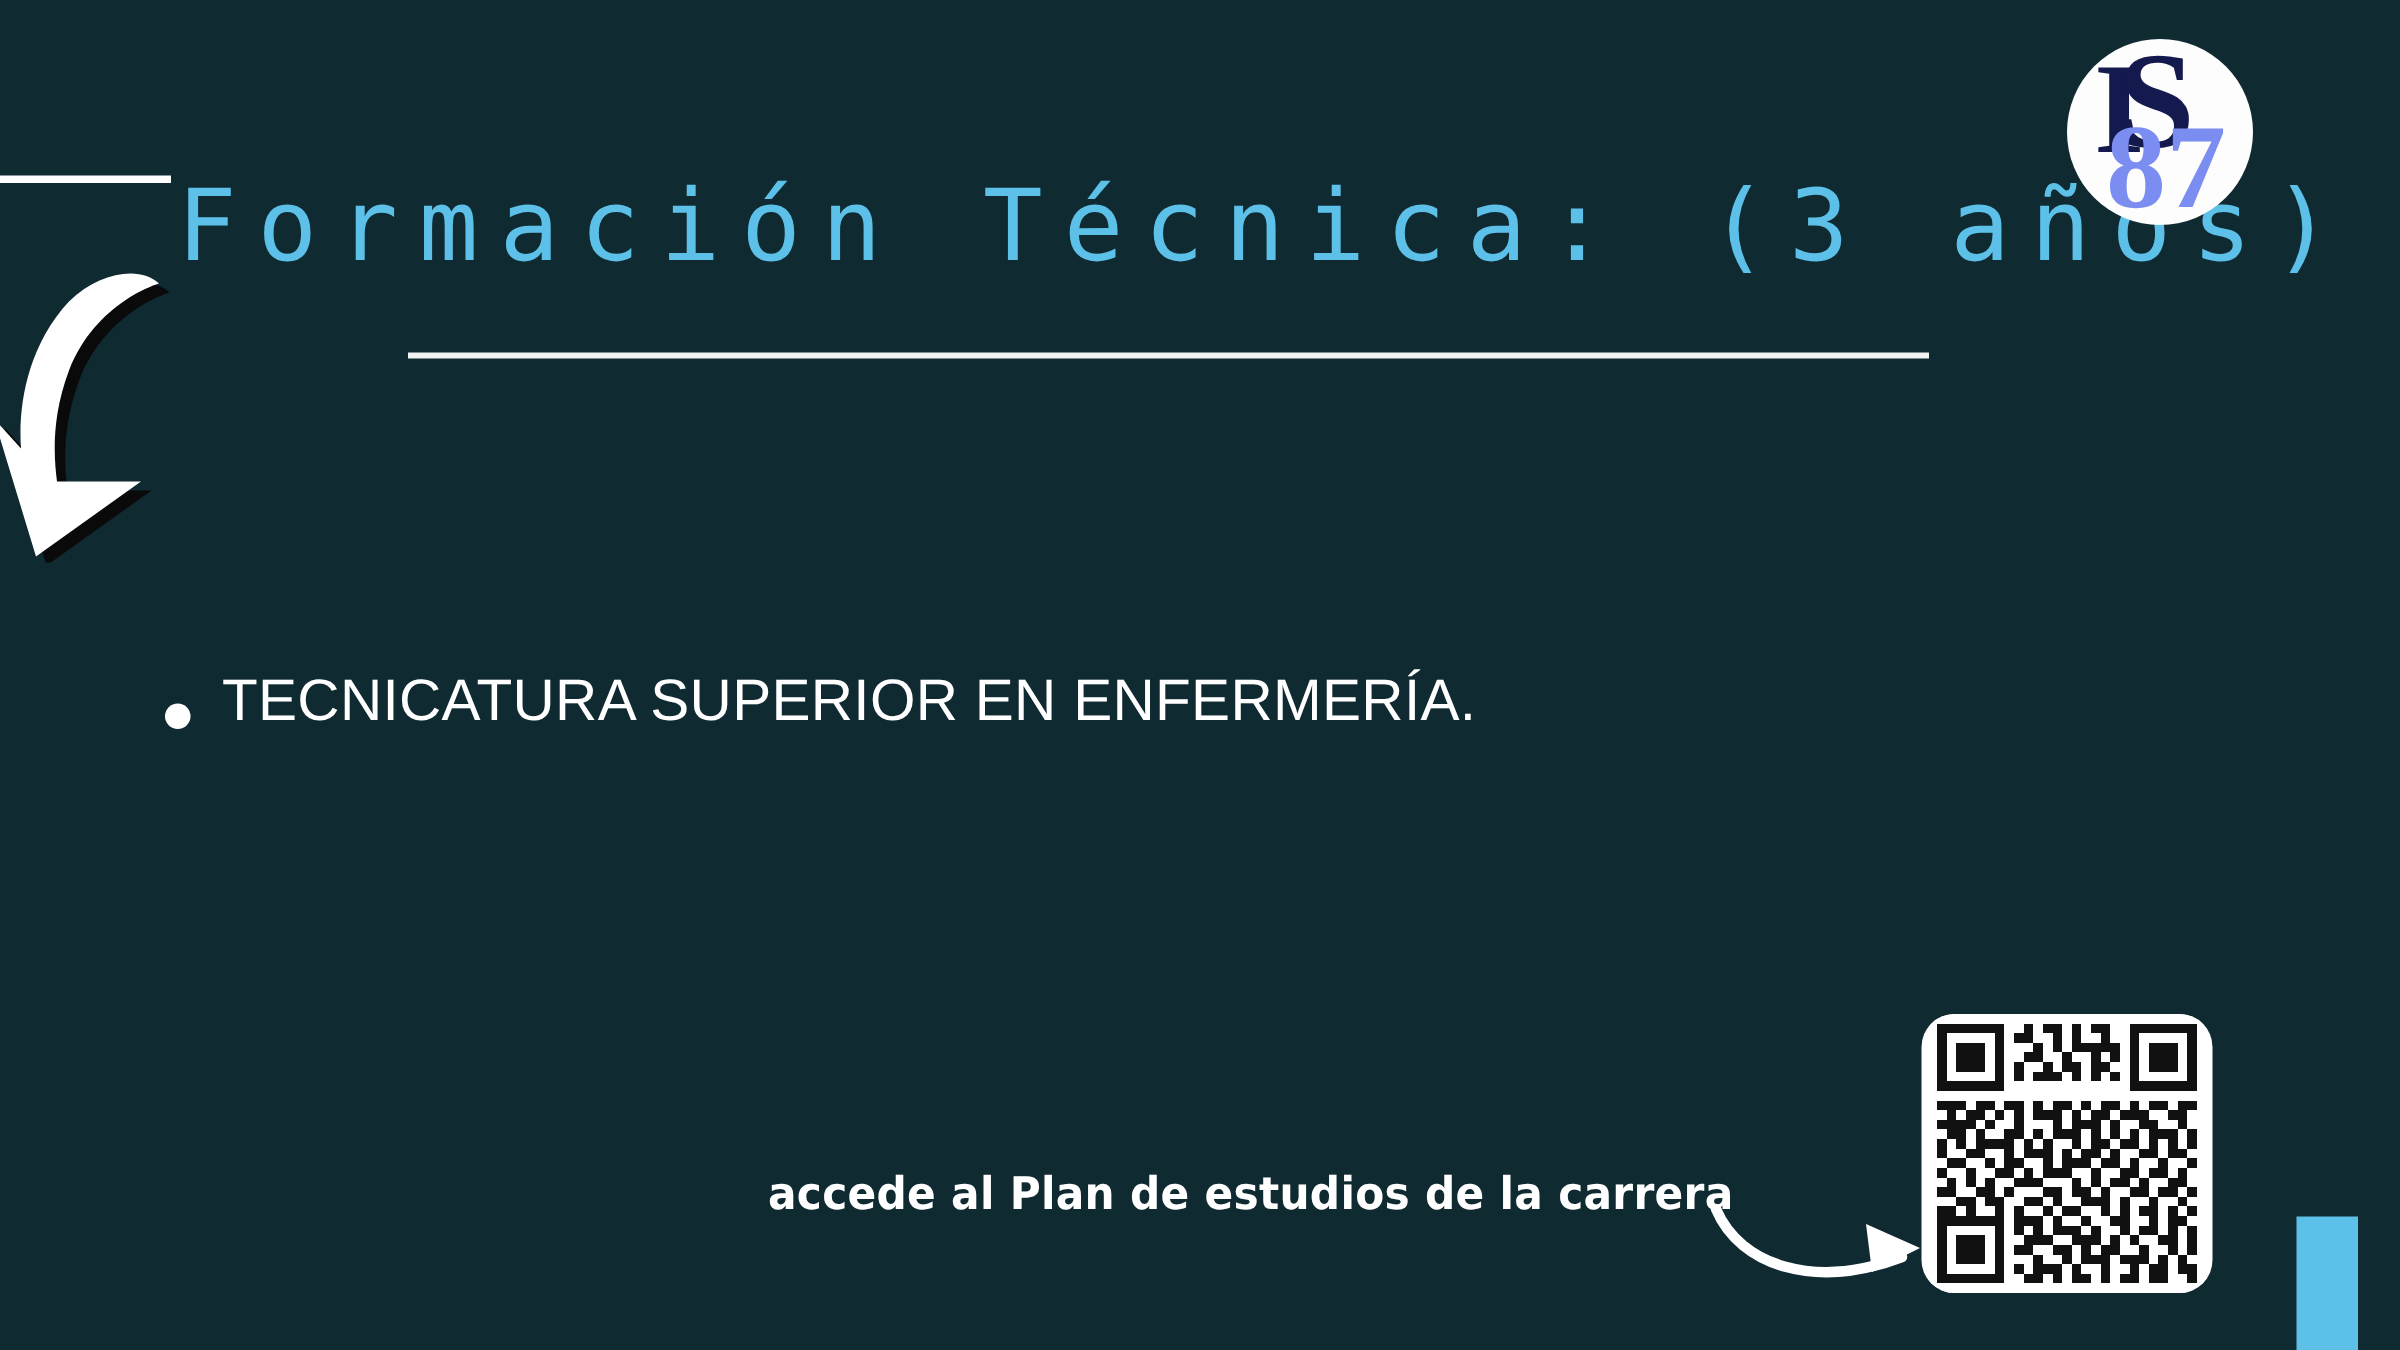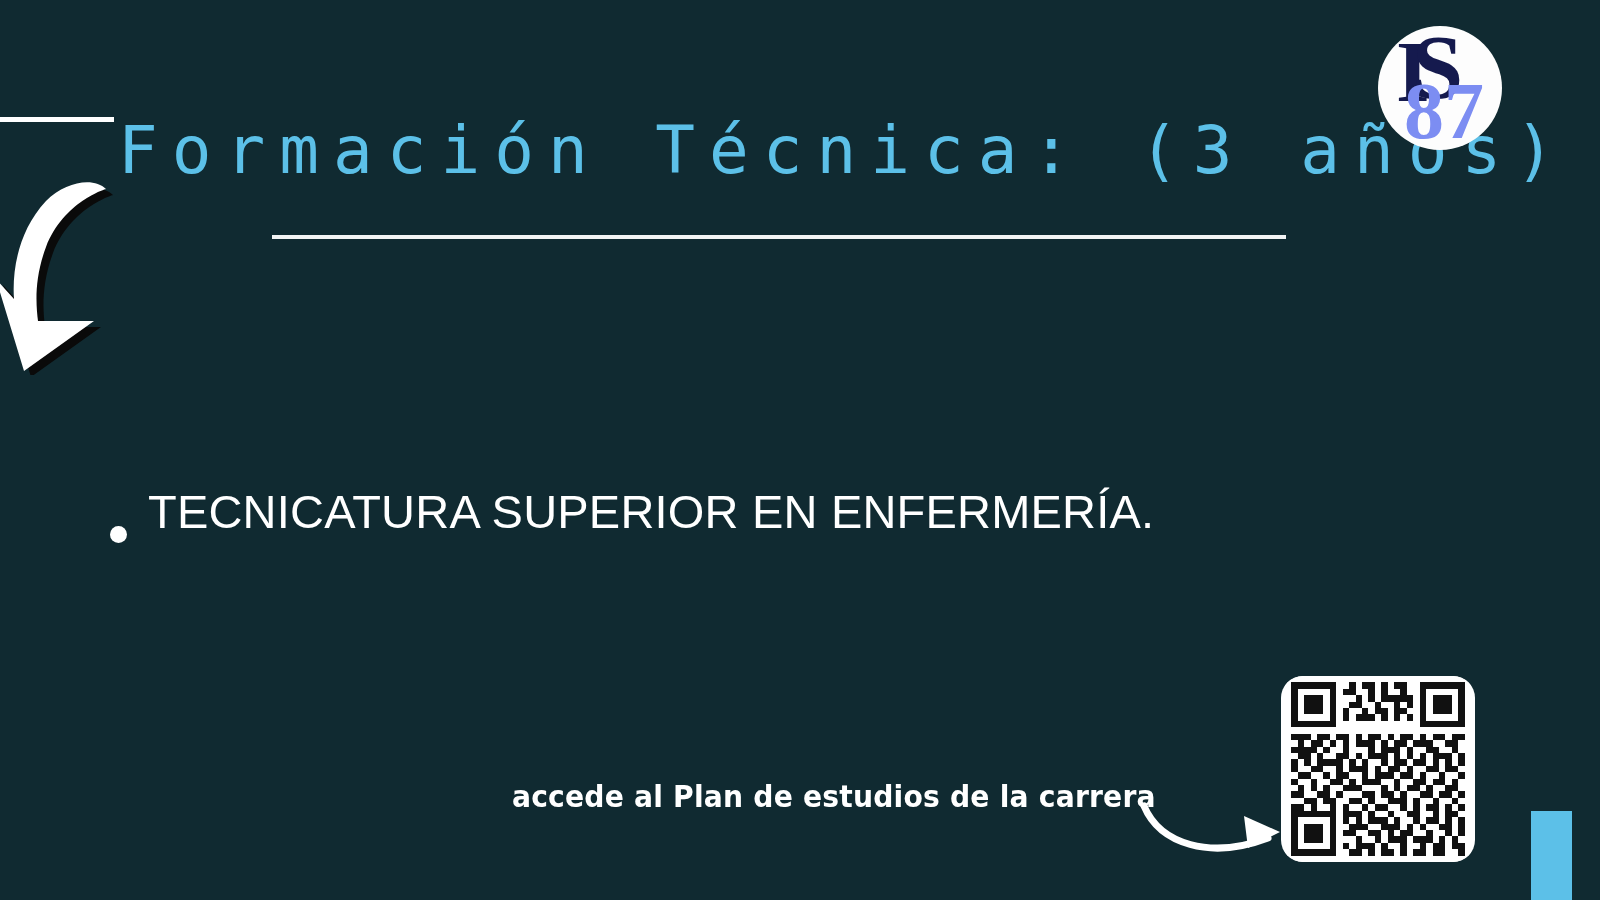--- a/index.html
+++ b/index.html
@@ -93,23 +93,22 @@
     height: 17px;
     border-radius: 50%;
     background: #ffffff;
     margin-top: 25px;
     margin-right: 21px;
   }
   .bullet-text {
     flex: 1 1 auto;
   }
   .bullet-row.second {
-    margin-top: 118px;
-    font-size: 47px;
-    align-items: flex-end;
+    margin-top: 80px;
+    font-size: 39px;
   }
   .bullet-row.second .bullet-dot {
     margin-top: 27px;
   }
 
   
   .caption {
     position: absolute;
     left: 512px;
     top: 779px;

